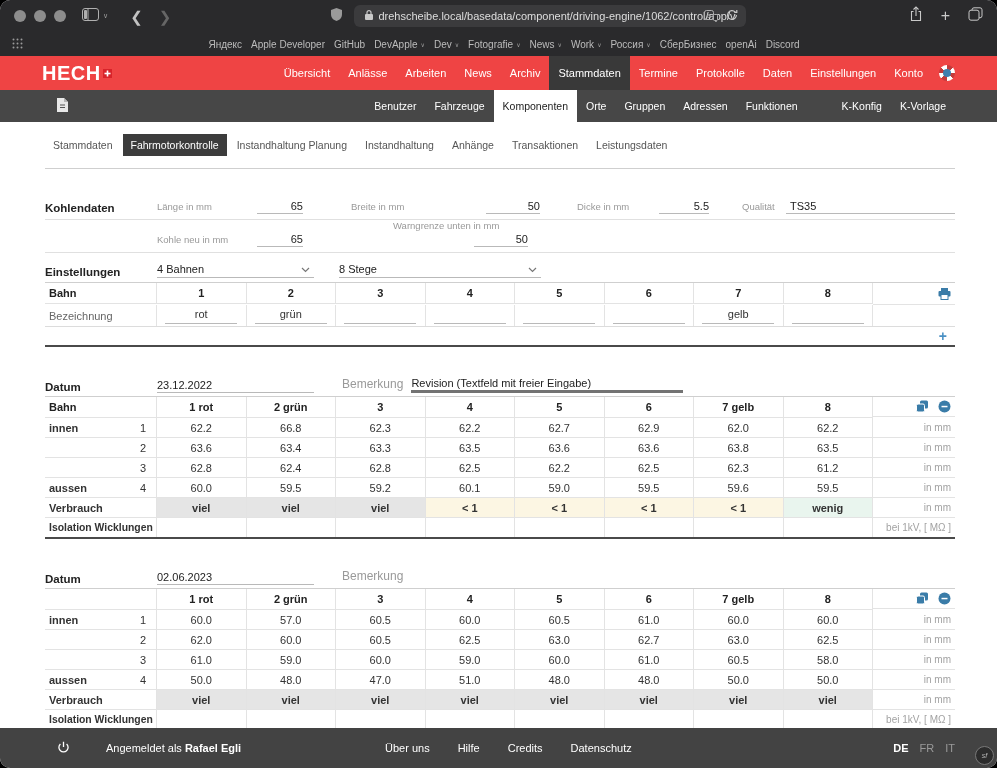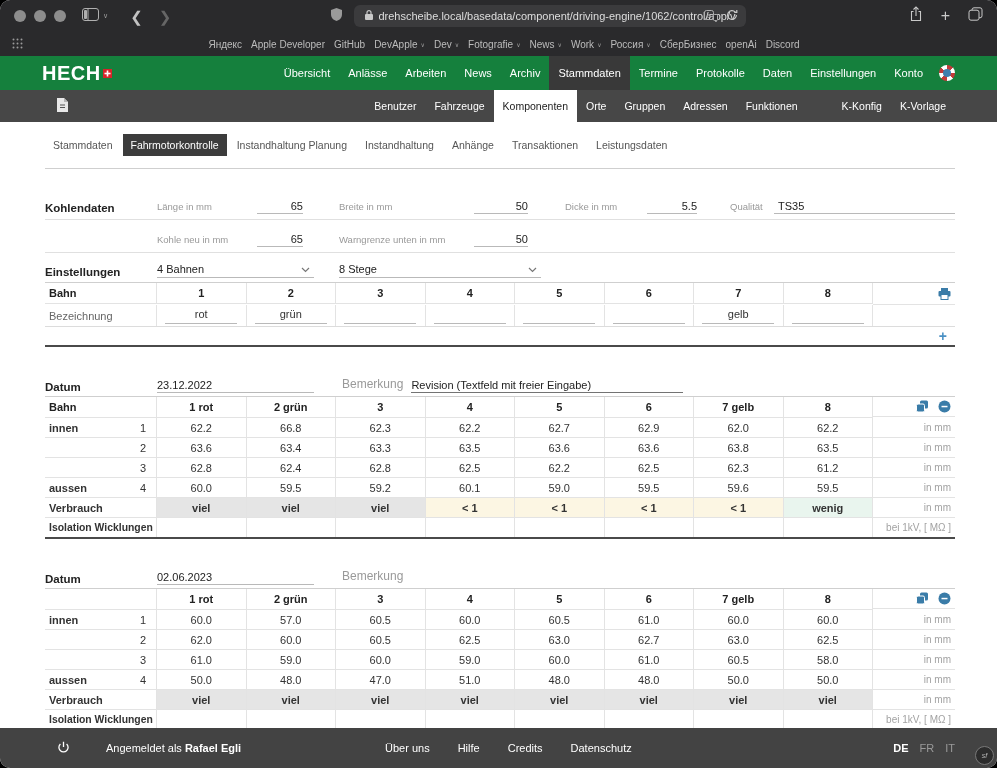--- a/index.html
+++ b/index.html
@@ -18,21 +18,21 @@
   .toolbar-center{flex:1;display:flex;align-items:center;justify-content:center;gap:12px;}
   .urlbar{width:392px;height:22px;background:#3b3b3d;border-radius:6px;display:flex;align-items:center;justify-content:center;gap:5px;color:#dedede;font-size:11px;position:relative;}
   .url-right{position:absolute;right:8px;display:flex;align-items:center;gap:8px;}
   .toolbar-right{display:flex;align-items:center;gap:18px;margin-left:10px;}
   .bookmarksbar{height:24px;display:flex;align-items:center;padding:0 12px;}
   .bmitems{flex:1;display:flex;justify-content:center;gap:9px;font-size:10px;color:#bcbcbc;}
   .bm{display:flex;align-items:center;gap:3px;white-space:nowrap;}
   .bm .chev-mini{font-size:6px;}
 
   
-  .appheader{height:34px;background:#15803d;display:flex;align-items:center;padding:0 42px;color:#fff;}
+  .appheader{height:34px;background:#ef4444;display:flex;align-items:center;padding:0 42px;color:#fff;}
   .logo{font-size:20px;font-weight:bold;letter-spacing:.5px;display:flex;align-items:flex-start;}
   .swiss{margin-left:2px;margin-top:-2px;}
   .mainnav{margin-left:auto;display:flex;align-items:center;height:100%;font-size:11px;}
   .mainnav .nitem{height:100%;display:flex;align-items:center;padding:0 9px;cursor:default;}
   .mainnav .nitem.active{background:#393939;}
   .lifebuoy{width:16px;height:16px;border-radius:50%;margin-left:7px;position:relative;
     background:conic-gradient(#c43a3a 0 45deg,#fff 45deg 90deg,#c43a3a 90deg 135deg,#fff 135deg 180deg,#c43a3a 180deg 225deg,#fff 225deg 270deg,#c43a3a 270deg 315deg,#fff 315deg 360deg);}
   .lifebuoy::after{content:'';position:absolute;inset:4px;border-radius:50%;background:#3f7fae;}
 
   
@@ -82,21 +82,21 @@
   .binput{width:72px;border-bottom:1px solid #b9b9b9;height:15px;font-size:11px;text-align:center;color:#333;}
   .bezlabel{color:#666;}
   .plusrow{height:18px;display:flex;justify-content:flex-end;align-items:center;border-bottom:2px solid #4a4a4a;padding-right:8px;}
   .plus{color:#4a90c4;font-size:14px;font-weight:bold;line-height:1;}
   .icbtn{display:inline-flex;margin-left:9px;}
 
   .datumrow{display:flex;align-items:flex-end;height:26px;padding-bottom:3px;}
   .dlabel{width:112px;font-weight:bold;font-size:11.5px;color:#222;}
   .dinput{width:157px;border-bottom:1px solid #b9b9b9;font-size:11px;color:#222;padding-bottom:1px;}
   .bemlabel{font-size:12px;color:#999;margin-left:28px;margin-right:8px;padding-bottom:2px;}
-  .beminput{width:272px;border-bottom:1px solid #737373;font-size:11px;color:#222;padding-bottom:1px;}
+  .beminput{width:272px;border-bottom:3px solid #737373;font-size:11px;color:#222;padding-bottom:1px;}
   .mgrid{border-top:1px solid #cfcfcf;border-bottom:2px solid #4a4a4a;}
 
   .sp18{height:18px;} .sp20{height:20px;}
 
   
   .footer{height:40px;background:#434343;display:flex;align-items:center;color:#fff;font-size:11px;padding:0 42px 0 57px;position:relative;margin-top:auto;}
   .loggedin{margin-left:36px;}
   .flinks{position:absolute;left:50%;transform:translateX(-46%);display:flex;gap:28px;}
   .langs{margin-left:auto;display:flex;gap:11px;}
   .lang{color:#9a9a9a;}
@@ -302,41 +302,41 @@
     </div>
 
     <div class="sp18"></div>
 
     <div class="pad krow">
       <span class="seclabel">Kohlendaten</span>
       <span class="fgroup" style="width:146px;">
         <span class="flabel" style="width:100px;">Länge in mm</span>
         <span class="finput" style="width:46px;">65</span>
       </span>
-      <span class="fgroup" style="width:189px;margin-left:36px;">
+      <span class="fgroup" style="width:189px;margin-left:48px;">
         <span class="flabel" style="width:135px;">Breite in mm</span>
         <span class="finput" style="width:54px;">50</span>
       </span>
       <span class="fgroup" style="width:132px;margin-left:37px;">
         <span class="flabel" style="width:82px;">Dicke in mm</span>
         <span class="finput" style="width:50px;">5.5</span>
       </span>
       <span class="fgroup" style="flex:1;margin-left:33px;">
         <span class="flabel" style="width:44px;">Qualität</span>
         <span class="finput left" style="flex:1;">TS35</span>
       </span>
     </div>
 
     <div class="pad krow">
       <span class="seclabel"></span>
       <span class="fgroup" style="width:146px;">
         <span class="flabel" style="width:100px;">Kohle neu in mm</span>
         <span class="finput" style="width:46px;">65</span>
       </span>
-      <span class="fgroup" style="width:189px;margin-left:36px;">
+      <span class="fgroup" style="width:189px;margin-left:36px;flex-direction:column;">
         <span class="flabel" style="width:135px;">Warngrenze unten in mm</span>
         <span class="finput" style="width:54px;">50</span>
       </span>
     </div>
 
     <div class="pad krow noline">
       <span class="seclabel">Einstellungen</span>
       <span class="sel" style="width:157px;">
         <span>4 Bahnen</span>
         <span class="chev"><svg width="9" height="6" viewBox="0 0 9 6" fill="none" stroke="#777" stroke-width="1.2">

